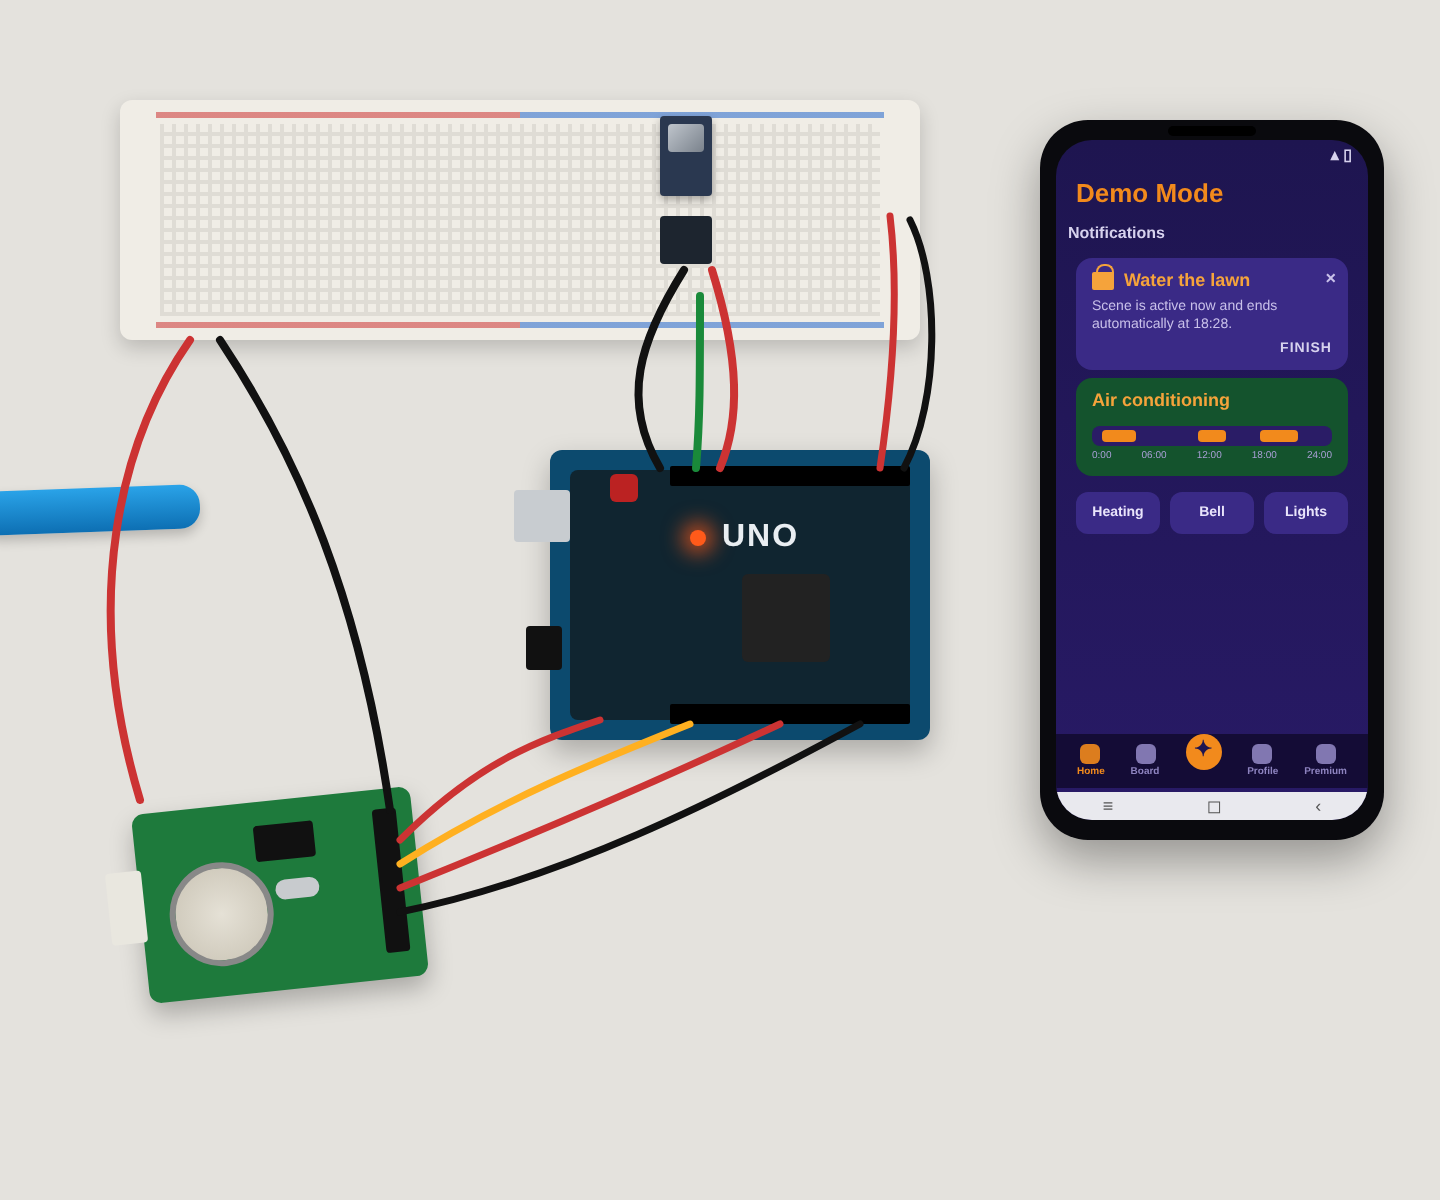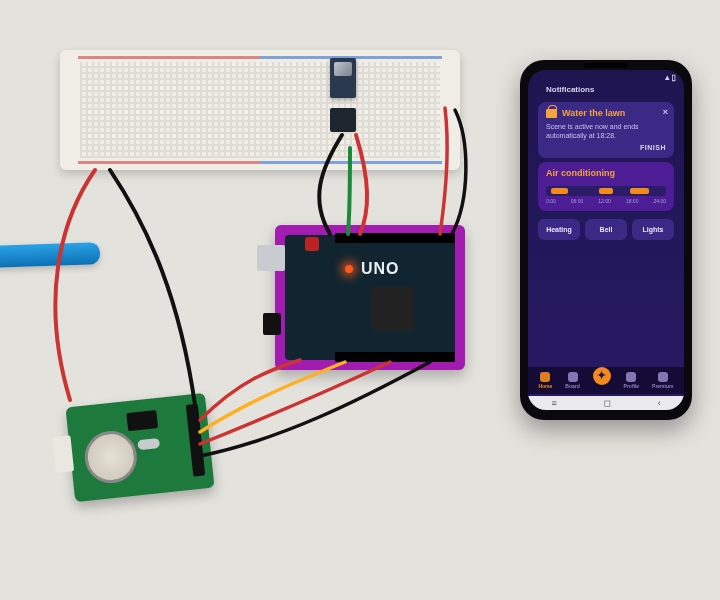--- a/index.html
+++ b/index.html
@@ -7,21 +7,21 @@
   
   .breadboard{position:absolute;left:60px;top:50px;width:400px;height:120px;background:#f0ede6;border-radius:6px;box-shadow:0 4px 10px rgba(0,0,0,.18)}
   .bb-area{position:absolute;left:20px;right:20px;top:12px;bottom:12px;background:repeating-linear-gradient(90deg,#d9d6cf 0 2px,transparent 2px 6px),repeating-linear-gradient(0deg,#d9d6cf 0 2px,transparent 2px 6px);opacity:.7}
   .bb-rail{position:absolute;left:18px;right:18px;height:3px;background:linear-gradient(90deg,#c33 0 50%,#26c 50%);opacity:.55}
   .bb-rail.t{top:6px}.bb-rail.b{bottom:6px}
   
   .btmod{position:absolute;left:330px;top:58px;width:26px;height:40px;background:#2a3850;border-radius:2px;box-shadow:0 2px 4px rgba(0,0,0,.3)}
   .btmod:after{content:"";position:absolute;left:4px;top:4px;width:18px;height:14px;background:linear-gradient(135deg,#bfc5cc,#7a828c);border-radius:2px}
   .breakout{position:absolute;left:330px;top:108px;width:26px;height:24px;background:#1d252f;border-radius:2px}
   
-  .arduino{position:absolute;left:275px;top:225px;width:190px;height:145px;background:#a21caf;border-radius:6px;box-shadow:0 6px 14px rgba(0,0,0,.25)}
+  .arduino{position:absolute;left:275px;top:225px;width:190px;height:145px;background:#0c4a6e;border-radius:6px;box-shadow:0 6px 14px rgba(0,0,0,.25)}
   .ard-dark{position:absolute;inset:10px 10px 10px 10px;background:#102530;border-radius:4px}
   .ard-usb{position:absolute;left:-18px;top:20px;width:28px;height:26px;background:#c8ccd0;border-radius:2px}
   .ard-power{position:absolute;left:-12px;top:88px;width:18px;height:22px;background:#111;border-radius:2px}
   .ard-head{position:absolute;height:10px;background:#000;border-radius:1px}
   .ard-head.ht{top:8px;left:60px;right:10px}
   .ard-head.hb{bottom:8px;left:60px;right:10px}
   .ard-chip{position:absolute;left:96px;top:62px;width:44px;height:44px;background:#222;border-radius:3px}
   .ard-led{position:absolute;left:70px;top:40px;width:8px;height:8px;background:#ff5a1a;border-radius:50%;box-shadow:0 0 10px 4px rgba(255,90,26,.7)}
   .ard-reset{position:absolute;left:30px;top:12px;width:14px;height:14px;background:#b22;border-radius:3px}
   .ard-label{position:absolute;left:86px;top:36px;font:700 16px/1 sans-serif;color:#e9eef2;letter-spacing:1px}
@@ -36,28 +36,28 @@
   .rtc-hdr{position:absolute;right:8px;top:10px;width:12px;height:72px;background:#111;border-radius:2px}
   
   .wire{position:absolute;fill:none;stroke-linecap:round}
   svg.wires{position:absolute;left:0;top:0;width:720px;height:600px;pointer-events:none}
   
   .phone{position:absolute;right:28px;top:60px;width:172px;height:360px;background:#0a0a0e;border-radius:24px;box-shadow:0 10px 24px rgba(0,0,0,.35)}
   .ph-inner{position:absolute;inset:10px 8px 10px 8px;border-radius:18px;overflow:hidden;color:#cfc7ea}
   .ph-screen{position:absolute;inset:0;background:linear-gradient(#1e1550,#281a66)}
   .ph-status{display:flex;justify-content:space-between;align-items:center;padding:4px 8px 0;font:700 8px/1 sans-serif;color:#d7d2ee}
   .ph-title{font:700 13px/1 sans-serif;color:#f28a1c;padding:8px 10px 6px}
-  .ph-sec{font:700 8px/1 sans-serif;color:#d7d2ee;padding:4px 18px}
+  .ph-sec{font:700 8px/1 sans-serif;color:#d7d2ee;padding:4px 6px}
   .card{margin:4px 10px;padding:7px 8px;border-radius:8px}
   .card.notif{background:#3a2a86;position:relative}
   .notif-t{font:700 9px/1 sans-serif;color:#f5a33b;display:flex;align-items:flex-start;gap:5px}
   .notif-b{font:400 7px/1.3 sans-serif;color:#c9c1ea;margin-top:4px}
   .notif-act{text-align:right;font:700 7px/1 sans-serif;color:#d7d2ee;margin-top:4px;letter-spacing:.5px}
   .notif-x{position:absolute;right:6px;top:6px;font:700 9px/1 sans-serif;color:#c9c1ea}
-  .card.prog{background:#4c1d95}
+  .card.prog{background:#14532d}
   .prog-t{font:700 9px/1 sans-serif;color:#f5a33b}
   .prog-bar{position:relative;height:10px;margin-top:8px;background:#2a1c66;border-radius:4px}
   .prog-seg{position:absolute;top:2px;height:6px;background:#f28a1c;border-radius:2px}
   .prog-ticks{display:flex;justify-content:space-between;font:400 5px/1 sans-serif;color:#a99fd6;margin-top:3px}
   .sec-row{display:flex;justify-content:space-between;align-items:center;padding:0 10px}
   .ctl-row{display:flex;gap:5px;padding:4px 10px}
   .ctl-btn{flex:1;background:#3a2a86;border-radius:6px;text-align:center;padding:7px 0;font:700 7px/1 sans-serif;color:#e9e4fb}
   .navbar{position:absolute;left:0;right:0;bottom:16px;display:flex;justify-content:space-around;align-items:center;padding:5px 4px;background:#140c36}
   .nav-it{display:flex;flex-direction:column;align-items:center;gap:2px;font:700 5px/1 sans-serif;color:#8d83bf}
   .nav-it.active{color:#f28a1c}
@@ -121,20 +121,21 @@
 
   <div class="phone">
     <div class="ph-cam"></div>
     <div class="ph-inner">
       <div class="ph-screen"></div>
       <div style="position:relative">
         <div class="ph-status">
           <span></span>
           <span>▴ ▯</span>
         </div>
+        <div class="ph-title">Demo Mode</div>
 
         <div class="ph-sec">Notifications</div>
         <div class="card notif">
           <span class="notif-x">×</span>
           <div class="notif-t">
             <span class="pot"></span>
             <span>Water the lawn</span>
           </div>
           <div class="notif-b">Scene is active now and ends automatically at 18:28.</div>
           <div class="notif-act">FINISH</div>

